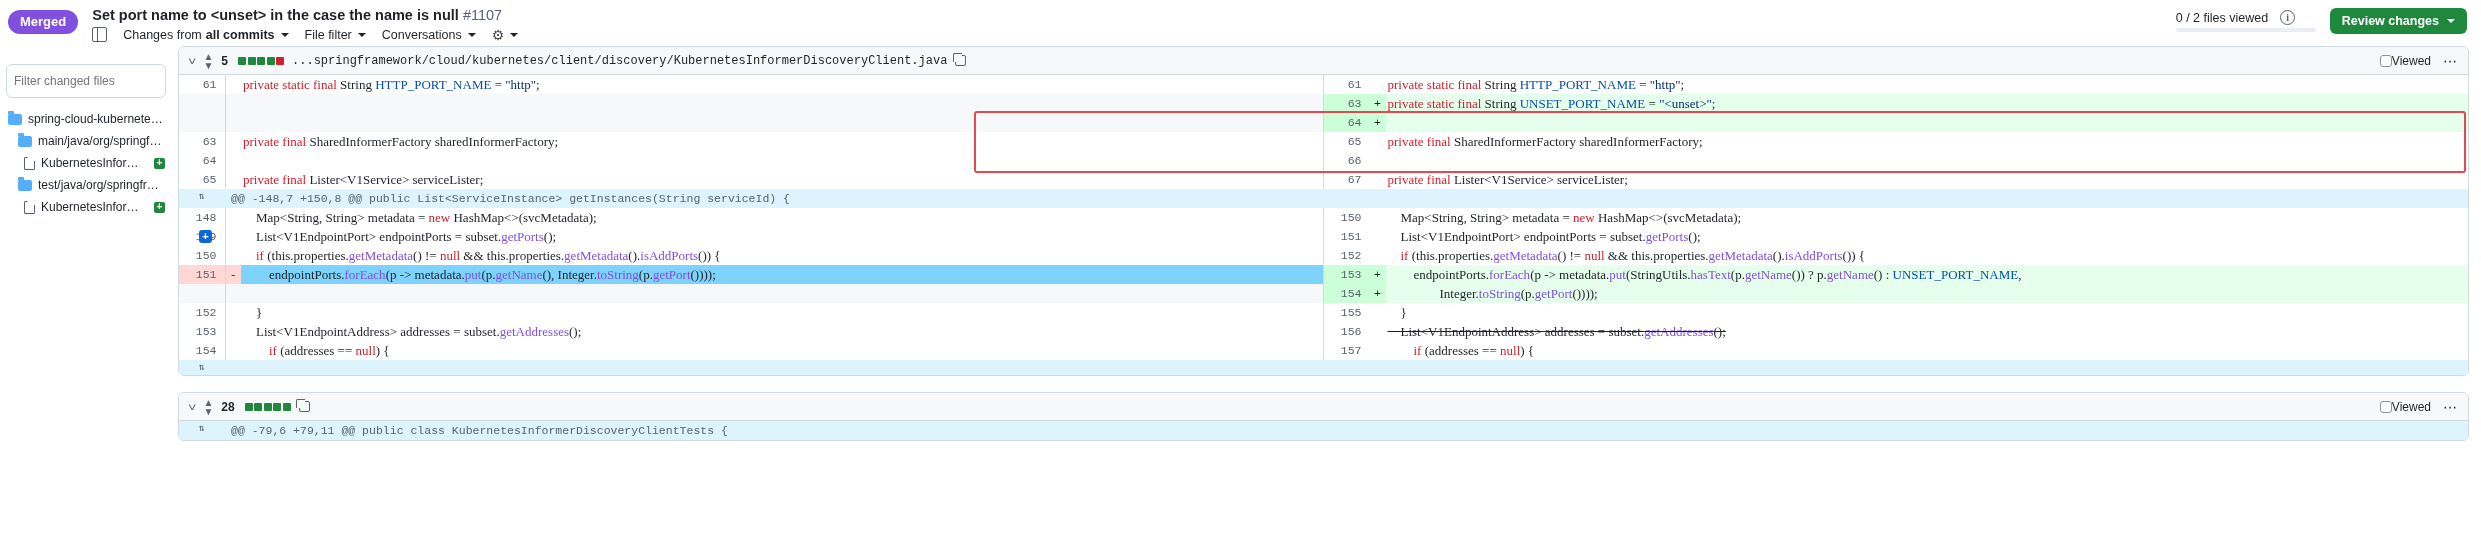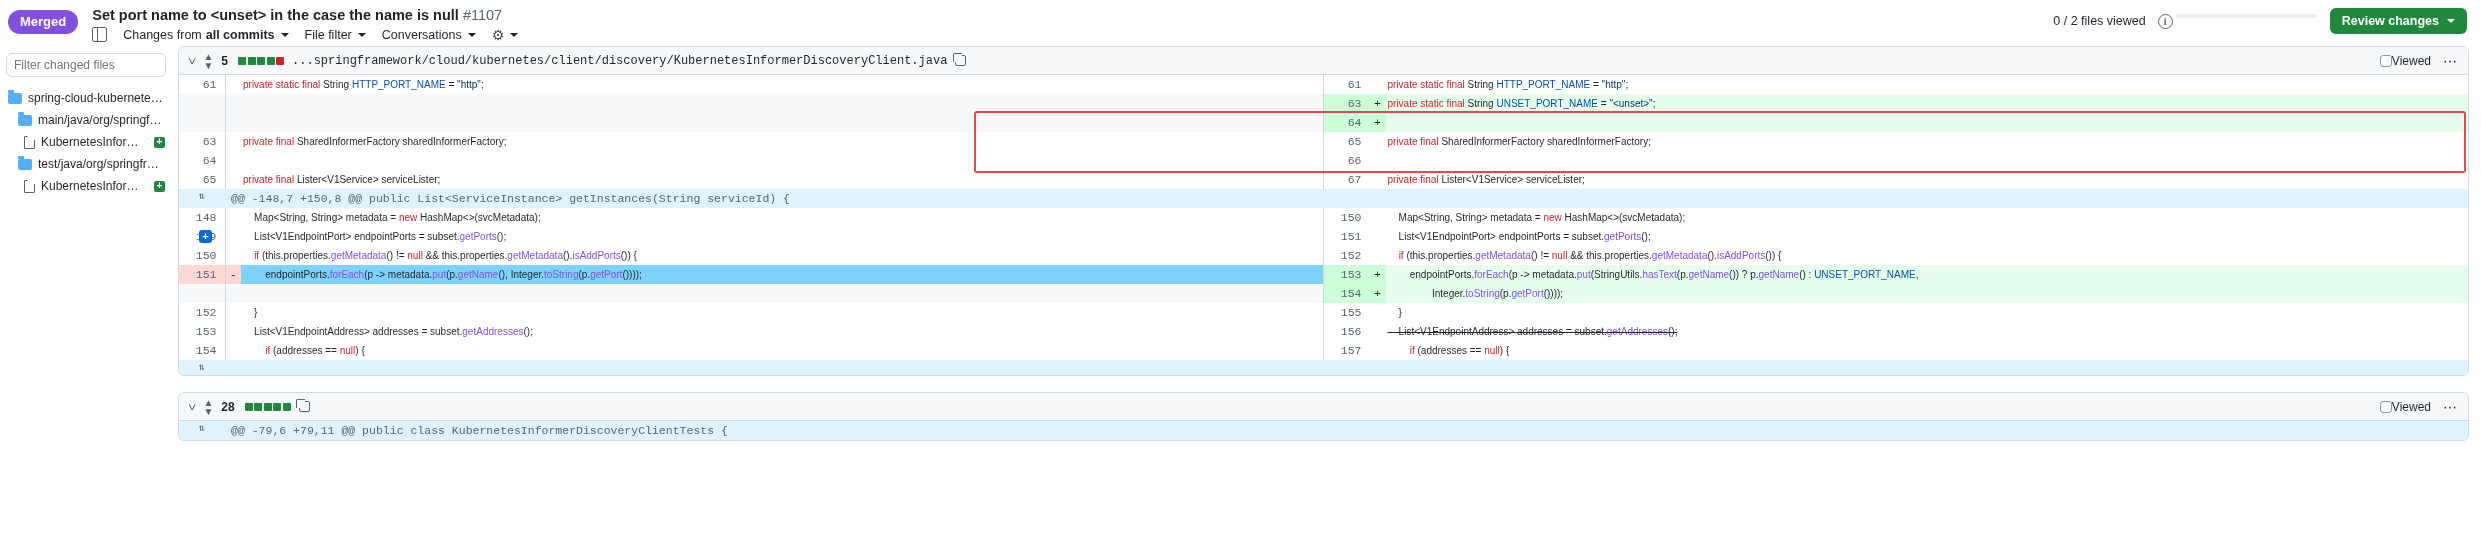--- a/index.html
+++ b/index.html
@@ -72,21 +72,21 @@
   }
   .gear-icon { font-size: 14px; color: #424a53; line-height: 1; }
 
   .header-right {
     position: absolute;
     right: 14px; top: 8px;
     display: flex;
     align-items: center;
     gap: 14px;
   }
-  .files-viewed-wrap { display: flex; gap: 3px; }
+  .files-viewed-wrap { display: flex; flex-direction: column; gap: 3px; }
   .files-viewed-row { display: flex; align-items: center; gap: 12px; }
   .files-viewed-text { font-size: 12.5px; color: #1f2328; white-space: nowrap; }
   .info-icon {
     width: 15px; height: 15px; border-radius: 50%;
     border: 1.3px solid #59636e; color: #59636e;
     font-size: 10px; font-weight: 700;
     display: flex; align-items: center; justify-content: center;
     font-family: "Liberation Serif", serif;
   }
   .viewed-progress {
@@ -111,30 +111,30 @@
 
   
   .sidebar {
     width: 172px;
     flex: 0 0 172px;
     padding: 0 6px;
     border-right: 1px solid #ffffff;
   }
   .filter-input {
     width: 160px;
-    height: 24px;
+    height: 34px;
     border: 1px solid #d1d9e0;
     border-radius: 6px;
     font-size: 12px;
     padding: 0 7px;
     color: #59636e;
     font-family: "Liberation Sans", sans-serif;
     background: #fff;
     outline: none;
-    margin-top: 7px;
+    margin-top: 18px;
   }
   .tree { margin-top: 10px; }
   .tree-row {
     display: flex;
     align-items: center;
     gap: 6px;
     height: 22px;
     font-size: 12px;
     color: #1f2328;
     white-space: nowrap;
@@ -262,22 +262,22 @@
   .sg {
     width: 18px;
     font-family: "Liberation Mono", monospace;
     font-size: 11.5px;
     line-height: 19px;
     text-align: center;
     color: #1f2328;
     padding: 0 !important;
   }
   .code {
-    font-family: Liberation Sans, sans-serif;
-    font-size: 10px;
+    font-family: Liberation Serif, serif;
+    font-size: 13px;
     line-height: 19px;
     white-space: pre;
     overflow: hidden;
     padding-left: 2px !important;
     color: #1f2328;
   }
   .half-left { border-right: 1px solid #d1d9e0; }
   tr.ctx .ln { background: #fff; }
   tr.ctx .code { background: #fff; }
 

